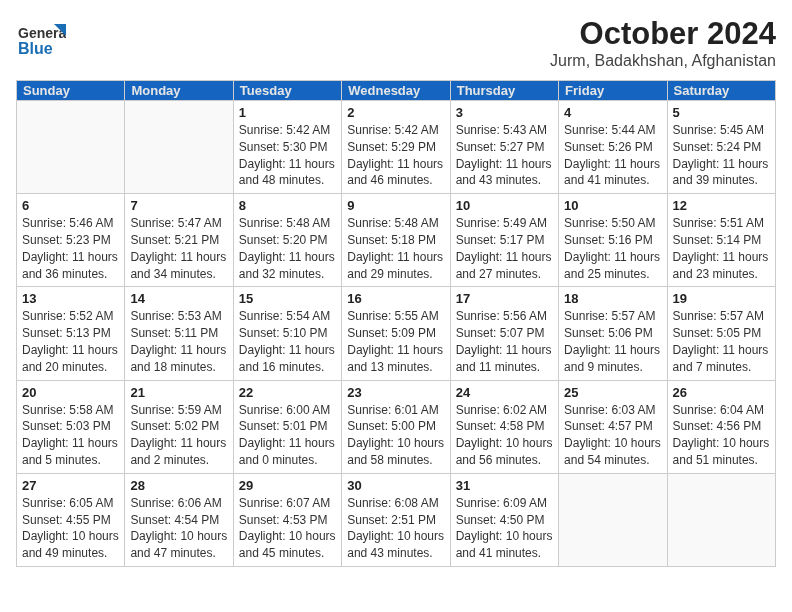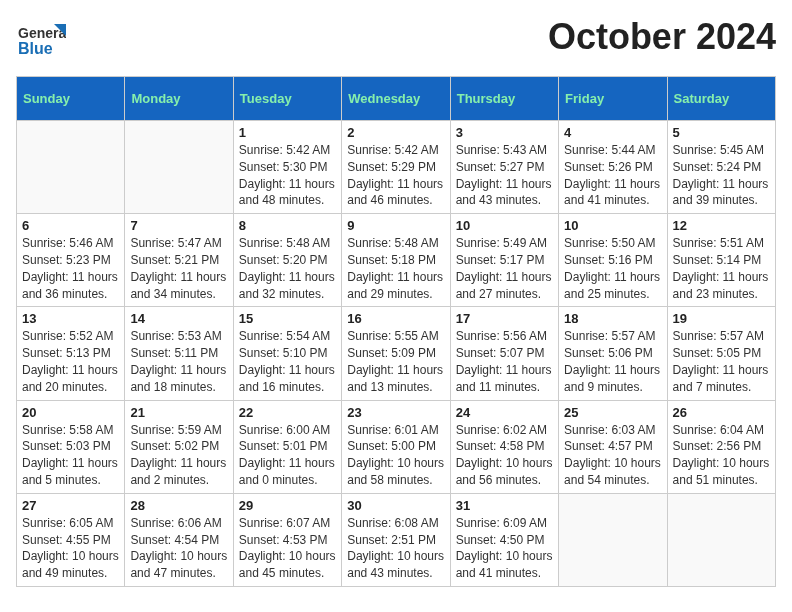--- a/index.html
+++ b/index.html
@@ -13,38 +13,38 @@
     .header {
       display: flex;
       justify-content: space-between;
       align-items: flex-start;
       margin-bottom: 10px;
     }
     .title-block {
       text-align: right;
     }
     .month-title {
-      font-size: 36px;
+      font-size: 31px;
       font-weight: bold;
       color: #222;
     }
     .location {
       font-size: 16px;
       color: #444;
     }
     .calendar {
       width: 100%;
       border-collapse: collapse;
       font-size: 11px;
     }
     .calendar th {
       background: #1565c0;
-      color: #86efac;
+      color: #e5e5e5;
       text-align: left;
-      padding: 14px 6px;
+      padding: 2px 6px;
       font-size: 13px;
       font-weight: bold;
       border: 1px solid #ccc;
     }
     .calendar td {
       border: 1px solid #ccc;
       vertical-align: top;
       padding: 4px 5px;
       width: calc(100% / 7);
       height: 80px;
@@ -76,20 +76,21 @@
 <div class="header">
   <div class="logo-container">
     <svg width="50" height="50" viewBox="0 0 50 50">
       <text x="2" y="22" font-family="Arial" font-size="14" font-weight="bold" fill="#333">General</text>
       <text x="2" y="38" font-family="Arial" font-size="16" font-weight="bold" fill="#1a6eb5">Blue</text>
       <polygon points="38,8 50,8 50,20" fill="#1a6eb5"></polygon>
     </svg>
   </div>
   <div class="title-block">
     <div class="month-title">October 2024</div>
+    <div class="location">Jurm, Badakhshan, Afghanistan</div>
   </div>
 </div>
 
 <table class="calendar">
   <thead>
     <tr>
       <th>Sunday</th>
       <th>Monday</th>
       <th>Tuesday</th>
       <th>Wednesday</th>
@@ -279,21 +280,21 @@
         <td>
           <span class="day-num">25</span>
           <div class="day-detail">Sunrise: 6:03 AM
 Sunset: 4:57 PM
 Daylight: 10 hours
 and 54 minutes.</div>
         </td>
         <td>
           <span class="day-num">26</span>
           <div class="day-detail">Sunrise: 6:04 AM
-Sunset: 2:56 PM
+Sunset: 4:56 PM
 Daylight: 10 hours
 and 51 minutes.</div>
         </td>
       </tr>
       <tr>
         <td>
           <span class="day-num">27</span>
           <div class="day-detail">Sunrise: 6:05 AM
 Sunset: 4:55 PM
 Daylight: 10 hours

